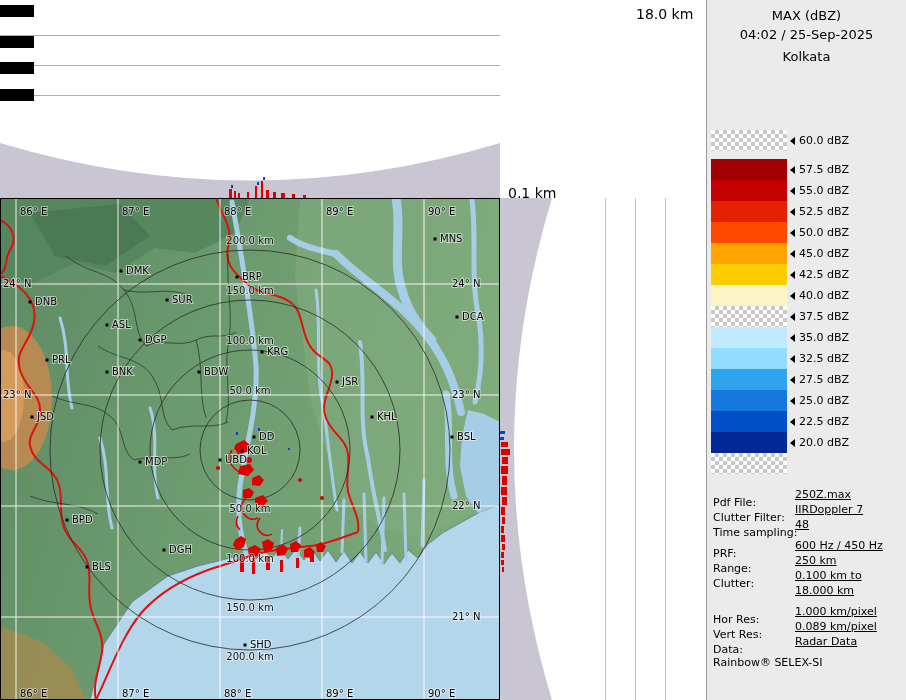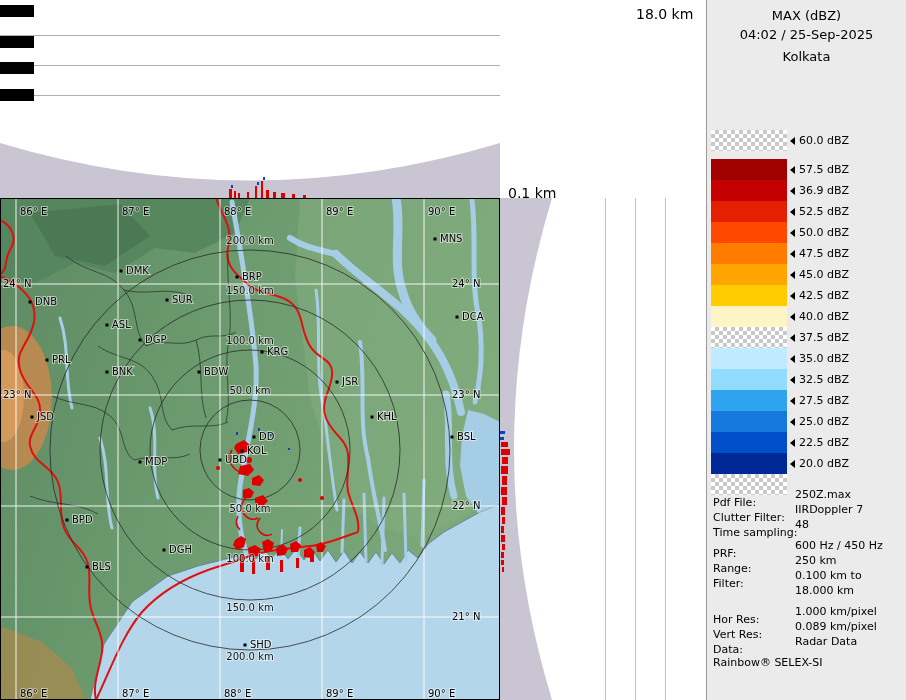--- a/index.html
+++ b/index.html
@@ -31,21 +31,21 @@
     background-image:linear-gradient(45deg,#c9c9c9 25%,transparent 25%,transparent 75%,#c9c9c9 75%),
                      linear-gradient(45deg,#c9c9c9 25%,transparent 25%,transparent 75%,#c9c9c9 75%);
     background-size:8px 8px;background-position:0 0,4px 4px;}
   .mk{position:absolute;left:83px;top:7px;width:0;height:0;
       border-top:4px solid transparent;border-bottom:4px solid transparent;border-right:5px solid #000;}
   .lb{position:absolute;left:92px;top:4px;font-size:11px;white-space:nowrap;}
   #info-rows{position:absolute;left:0;top:487px;width:200px;}
   .irow{position:relative;height:15px;}
   .irow.gapb{margin-top:6px;}
   .ilabel{position:absolute;left:6px;top:9px;font-size:11px;white-space:nowrap;}
-  .ivalue{position:absolute;left:88px;top:1px;font-size:11px;white-space:nowrap;}
+  .ivalue{position:absolute;left:88px;top:1px;font-size:11px;white-space:nowrap;text-decoration:underline;}
   .pfooter{position:absolute;left:6px;top:656px;font-size:11px;}
 
   
   #map{position:absolute;left:0;top:198px;}
   .clab{font-family:"DejaVu Sans",sans-serif;font-size:10px;fill:#000;
         paint-order:stroke;stroke:rgba(255,255,255,0.55);stroke-width:2px;}
   .rlab{font-family:"DejaVu Sans",sans-serif;font-size:10px;fill:#111;
         paint-order:stroke;stroke:rgba(255,255,255,0.5);stroke-width:2px;}
   .glab{font-family:"DejaVu Sans",sans-serif;font-size:10px;fill:#000;
         paint-order:stroke;stroke:rgba(255,255,255,0.5);stroke-width:2px;}
@@ -332,36 +332,31 @@
           <div class="lb">60.0 dBZ</div>
         </div>
         <div class="lrow">
           <div class="sw" style="background: rgb(160, 0, 0);"></div>
           <div class="mk"></div>
           <div class="lb">57.5 dBZ</div>
         </div>
         <div class="lrow">
           <div class="sw" style="background: rgb(196, 0, 0);"></div>
           <div class="mk"></div>
-          <div class="lb">36.9 dBZ</div>
+          <div class="lb">55.0 dBZ</div>
         </div>
         <div class="lrow">
           <div class="sw" style="background: rgb(228, 32, 0);"></div>
           <div class="mk"></div>
           <div class="lb">52.5 dBZ</div>
         </div>
         <div class="lrow">
           <div class="sw" style="background: rgb(255, 72, 0);"></div>
           <div class="mk"></div>
           <div class="lb">50.0 dBZ</div>
-        </div>
-        <div class="lrow">
-          <div class="sw" style="background: rgb(255, 124, 0);"></div>
-          <div class="mk"></div>
-          <div class="lb">47.5 dBZ</div>
         </div>
         <div class="lrow">
           <div class="sw" style="background: rgb(255, 164, 0);"></div>
           <div class="mk"></div>
           <div class="lb">45.0 dBZ</div>
         </div>
         <div class="lrow">
           <div class="sw" style="background: rgb(255, 204, 0);"></div>
           <div class="mk"></div>
           <div class="lb">42.5 dBZ</div>
@@ -425,21 +420,21 @@
         </div>
         <div class="irow gapb">
           <span class="ilabel">PRF:</span>
           <span class="ivalue">600 Hz / 450 Hz</span>
         </div>
         <div class="irow">
           <span class="ilabel">Range:</span>
           <span class="ivalue">250 km</span>
         </div>
         <div class="irow">
-          <span class="ilabel">Filter:</span>
+          <span class="ilabel">Clutter:</span>
           <span class="ivalue">0.100 km to</span>
         </div>
         <div class="irow">
           <span class="ivalue">18.000 km</span>
         </div>
         <div class="irow gapb">
           <span class="ilabel">Hor Res:</span>
           <span class="ivalue">1.000 km/pixel</span>
         </div>
         <div class="irow">

